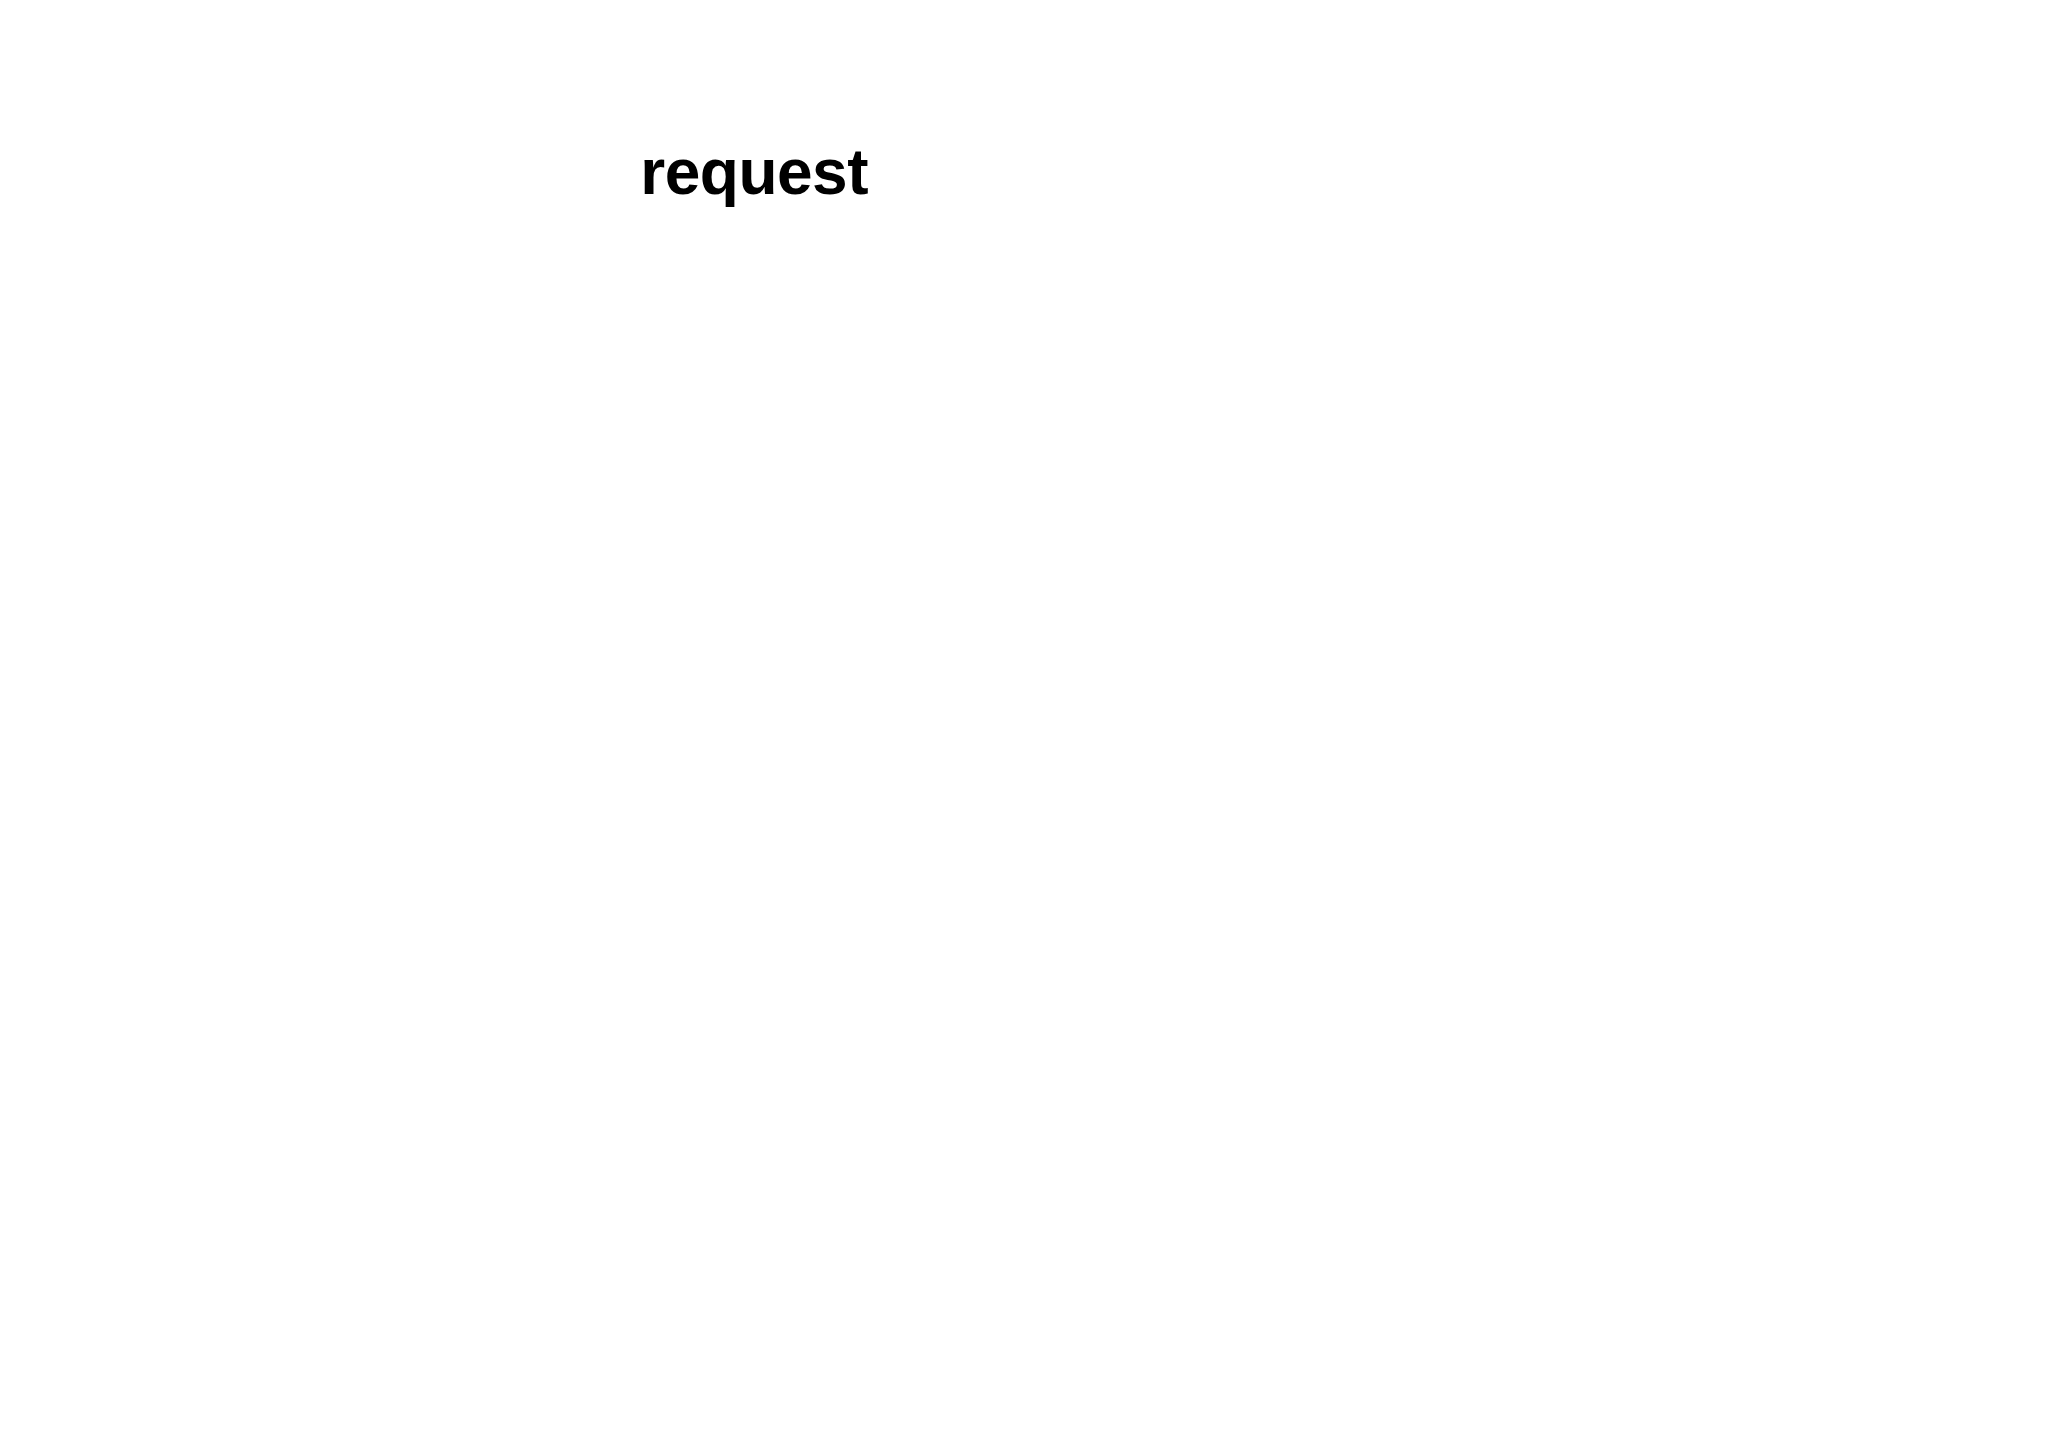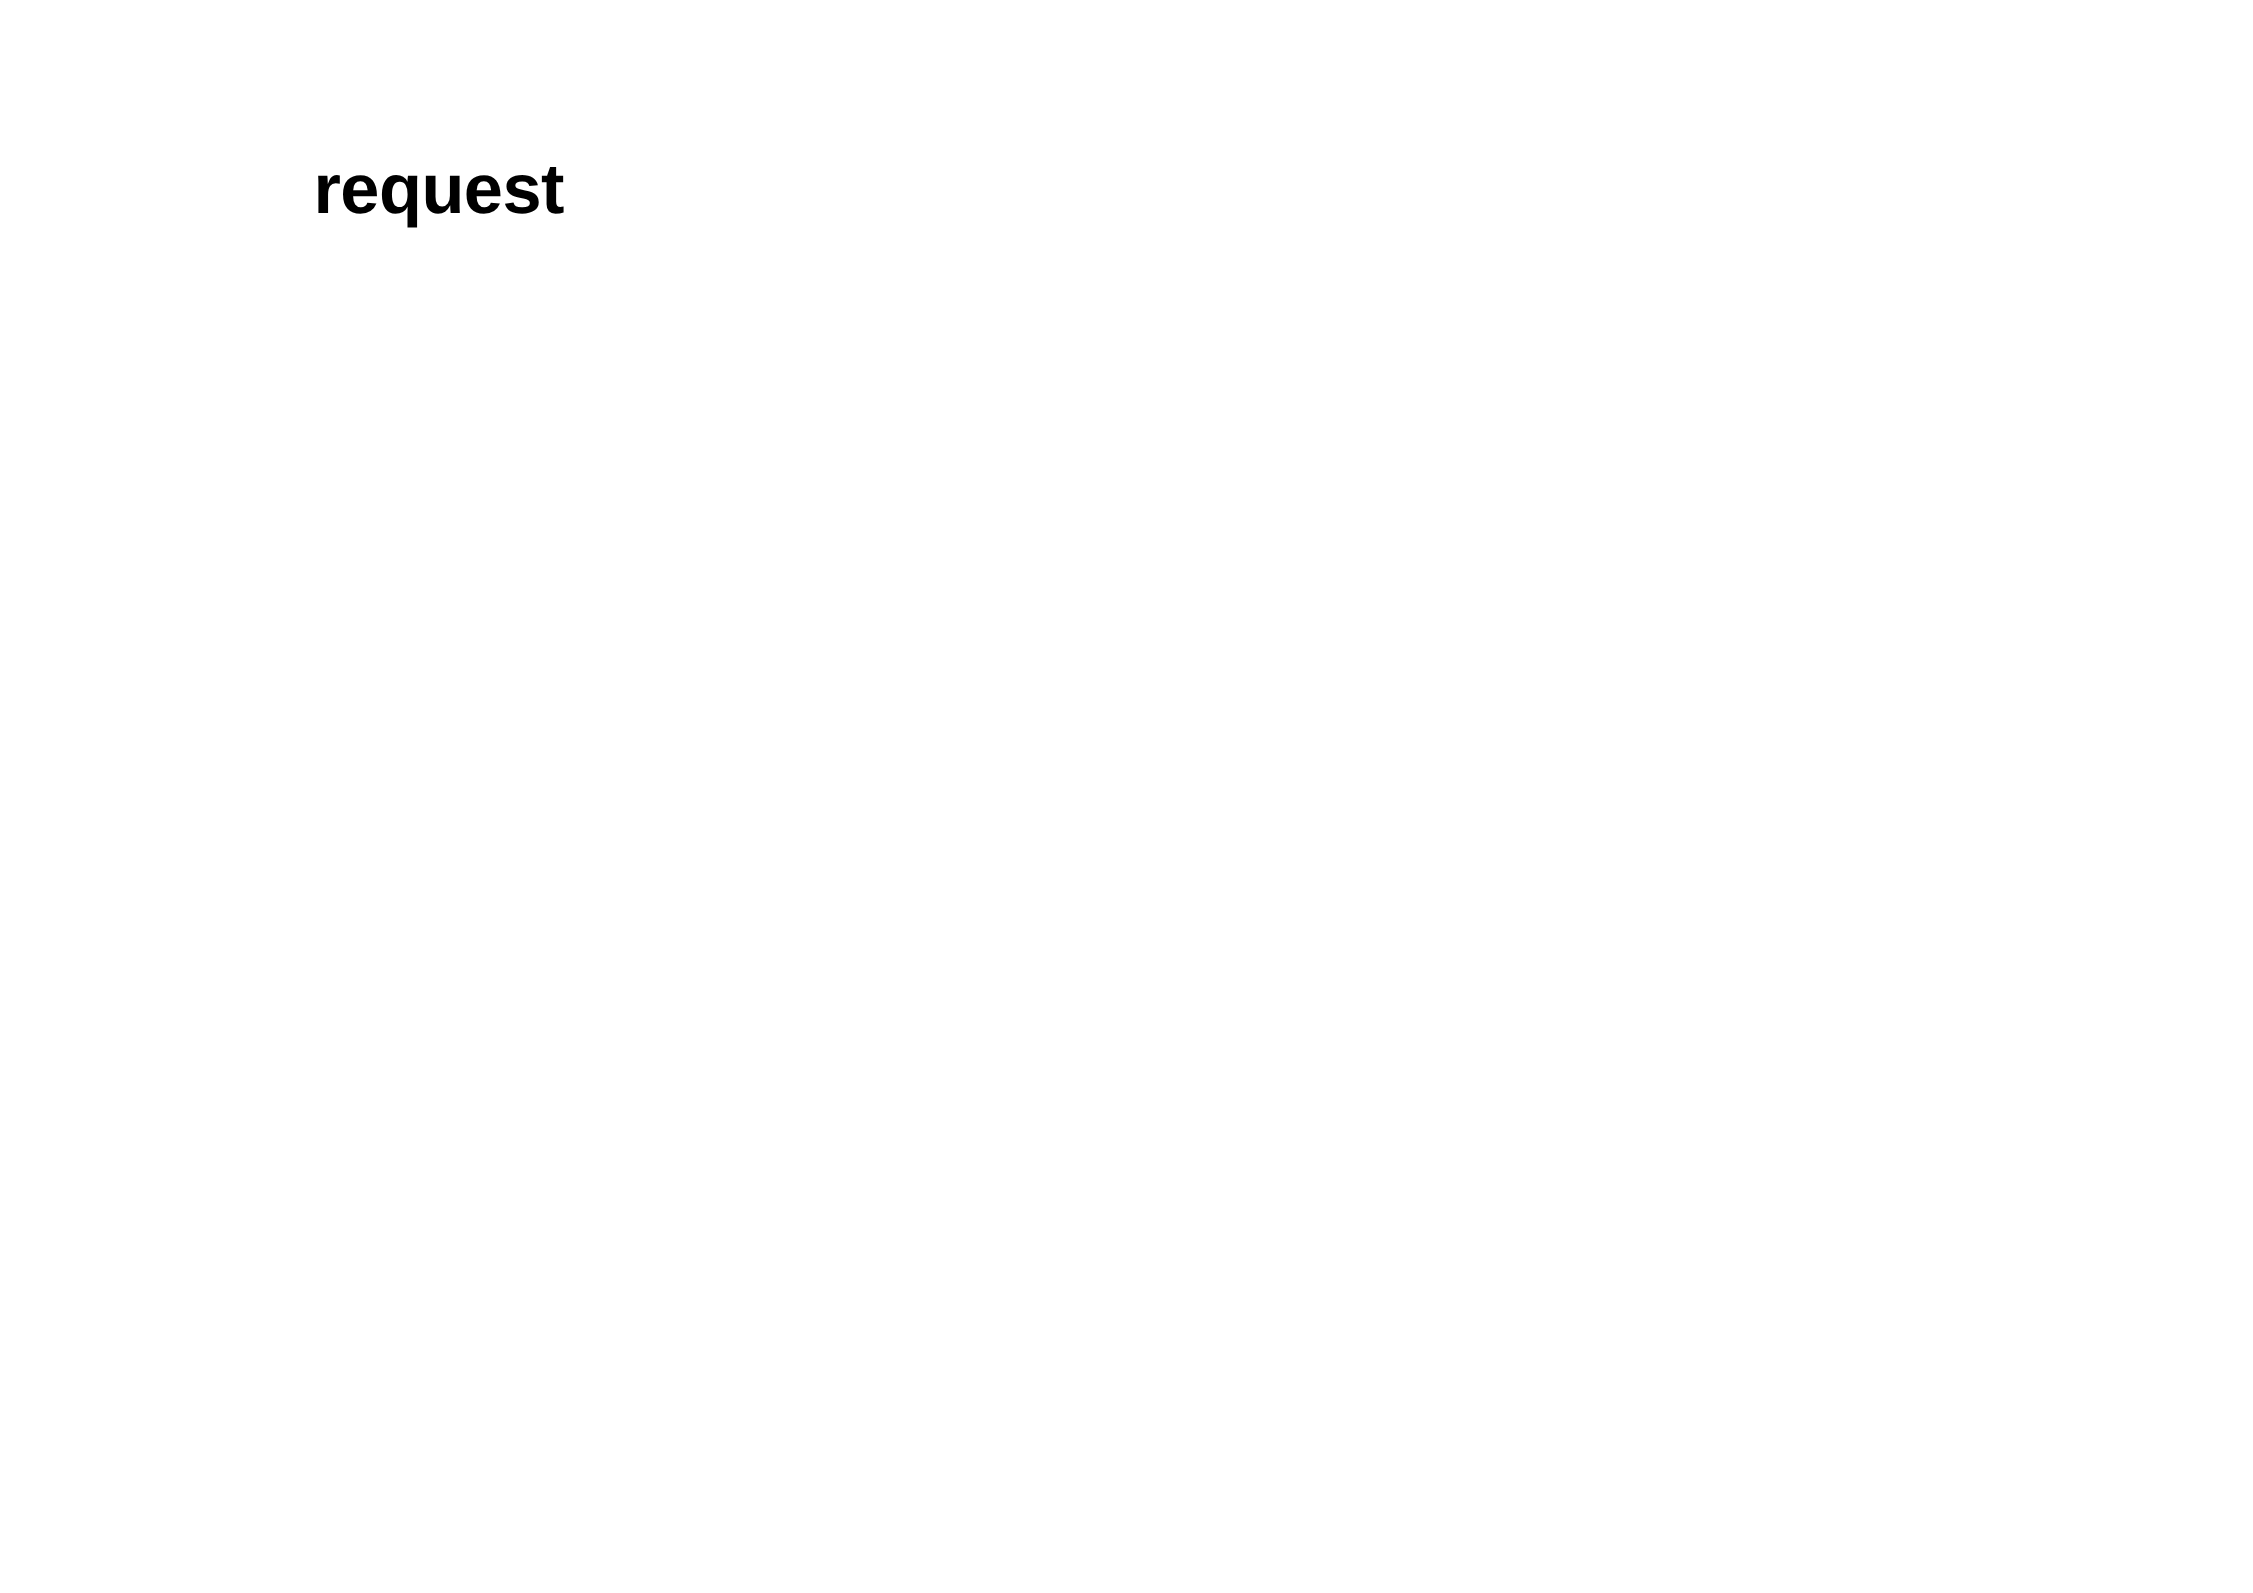--- a/index.html
+++ b/index.html
@@ -21,20 +21,21 @@
     position: absolute;
     left: 285px;
     top: 140px;
     display: flex;
     flex-direction: row;
     align-items: flex-start;
   }
   .column {
     display: flex;
     align-items: flex-start;
+    justify-content: flex-end;
   }
   .column.request  { width: 583px; }
   .column.response { width: 700px; }
 
   .col-title {
     font-size: 64px;
     font-weight: 700;
     line-height: 1.0;
     letter-spacing: -0.5px;
     color: #000000;

